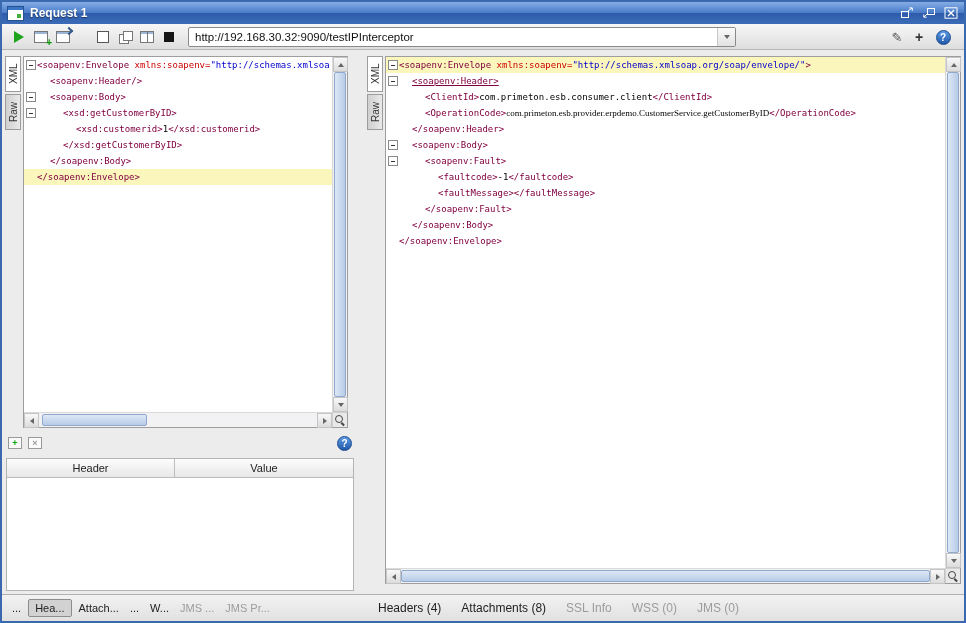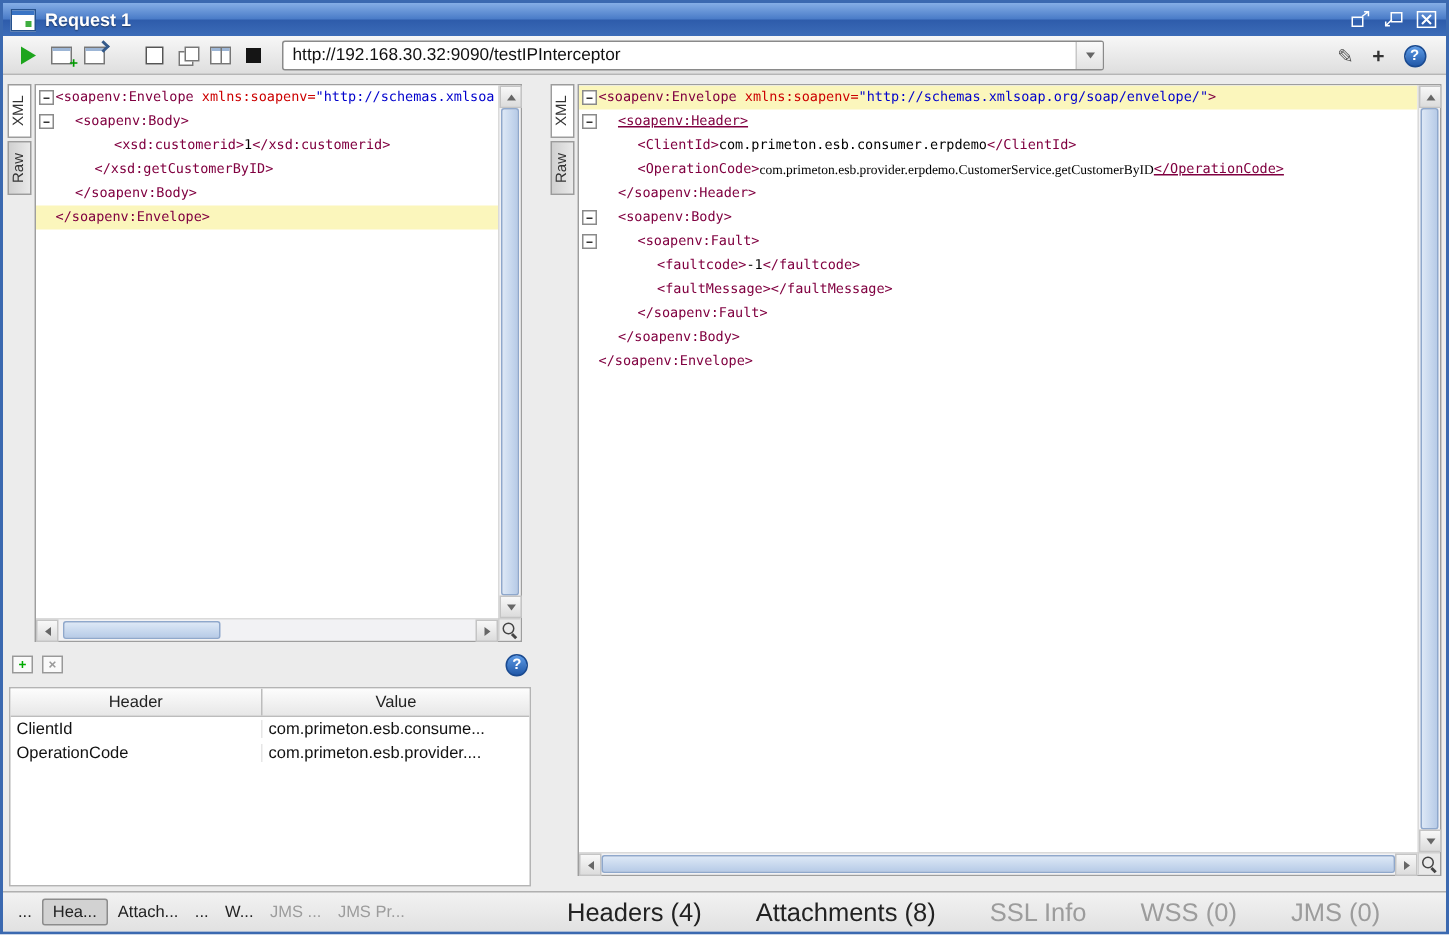--- a/index.html
+++ b/index.html
@@ -93,21 +93,21 @@
   .ht-th:first-child{width:168px;border-right:1px solid #bcbcbc;}
   .ht-th:last-child{flex:1;}
   .ht-row{display:flex;height:16px;align-items:center;}
   .ht-td{box-sizing:border-box;white-space:nowrap;overflow:hidden;color:#111;}
   .ht-td:first-child{width:168px;padding-left:4px;border-right:1px solid #e6e6e6;}
   .ht-td:last-child{flex:1;padding-left:4px;}
 
   
   .bottombar{position:absolute;left:0;right:0;bottom:0;height:27px;background:linear-gradient(#f2f2f2,#e1e1e1);border-top:1px solid #b0b0b0;box-sizing:border-box;font-size:11px;}
   .bb-left{position:absolute;left:6px;top:0;height:100%;display:flex;align-items:center;gap:3px;}
-  .bb-right{position:absolute;left:372px;top:0;height:100%;display:flex;align-items:flex-end;gap:28px;font-size:17px;}
+  .bb-right{position:absolute;left:372px;top:0;height:100%;display:flex;align-items:center;gap:12px;font-size:12px;}
   .btab{padding:2px 4px;color:#222;white-space:nowrap;}
   .btab.selected{background:#d2d2d2;border:1px solid #8c8c8c;border-radius:2px;padding:2px 6px;}
   .btab.disabled{color:#9c9c9c;}
 </style>
 </head>
 <body>
 
 <div class="window">
 
   <div class="titlebar">
@@ -182,21 +182,23 @@
   <div class="main">
 
     <div class="left-panel">
       <div class="vtabs">
         <div class="vtab sel">XML</div>
         <div class="vtab">Raw</div>
       </div>
       <div class="editor">
         <div class="editor-content" id="req-editor">
             <div class="code-line"><span class="gutter"><span class="fold"></span></span><span style="color: rgb(128, 0, 64);">&lt;soapenv:Envelope </span><span style="color: rgb(204, 0, 0);">xmlns:soapenv=</span><span style="color: rgb(0, 0, 204);">"http://schemas.xmlsoa</span></div>
+            <div class="code-line"><span class="gutter"></span><span class="ind" style="width: 13px;"></span><span style="color: rgb(128, 0, 64);">&lt;soapenv:Header/&gt;</span></div>
             <div class="code-line"><span class="gutter"><span class="fold"></span></span><span class="ind" style="width: 13px;"></span><span style="color: rgb(128, 0, 64);">&lt;soapenv:Body&gt;</span></div>
+            <div class="code-line"><span class="gutter"><span class="fold"></span></span><span class="ind" style="width: 26px;"></span><span style="color: rgb(128, 0, 64);">&lt;xsd:getCustomerByID&gt;</span></div>
             <div class="code-line"><span class="gutter"></span><span class="ind" style="width: 39px;"></span><span style="color: rgb(128, 0, 64);">&lt;xsd:customerid&gt;</span><span style="color: rgb(0, 0, 0);">1</span><span style="color: rgb(128, 0, 64);">&lt;/xsd:customerid&gt;</span></div>
             <div class="code-line"><span class="gutter"></span><span class="ind" style="width: 26px;"></span><span style="color: rgb(128, 0, 64);">&lt;/xsd:getCustomerByID&gt;</span></div>
             <div class="code-line"><span class="gutter"></span><span class="ind" style="width: 13px;"></span><span style="color: rgb(128, 0, 64);">&lt;/soapenv:Body&gt;</span></div>
             <div class="code-line hl"><span class="gutter"></span><span style="color: rgb(128, 0, 64);">&lt;/soapenv:Envelope&gt;</span></div>
           </div>
         <div class="vscroll">
           <span class="sb-btn sb-up">
               <span class="t-up"></span>
             </span>
           <span class="vthumb" style="top:15px;bottom:15px"></span>
@@ -222,46 +224,36 @@
         <span class="mt-icon mt-add">+</span>
         <span class="mt-icon mt-del">×</span>
         <span class="help-circle mt-help">?</span>
       </div>
 
       <div class="htable">
         <div class="ht-head" id="ht-head">
             <div class="ht-th">Header</div>
             <div class="ht-th">Value</div>
           </div>
-        <div id="ht-body">
-            <div class="ht-row">
-              <div class="ht-td">ClientId</div>
-              <div class="ht-td">com.primeton.esb.consume...</div>
-            </div>
-            <div class="ht-row">
-              <div class="ht-td">OperationCode</div>
-              <div class="ht-td">com.primeton.esb.provider....</div>
-            </div>
-          </div>
       </div>
     </div>
 
     <div class="splitter"></div>
 
     <div class="right-panel">
       <div class="vtabs">
         <div class="vtab sel">XML</div>
         <div class="vtab">Raw</div>
       </div>
       <div class="editor">
         <div class="editor-content" id="resp-editor">
             <div class="code-line hl"><span class="gutter"><span class="fold"></span></span><span style="color: rgb(128, 0, 64);">&lt;soapenv:Envelope </span><span style="color: rgb(204, 0, 0);">xmlns:soapenv=</span><span style="color: rgb(0, 0, 204);">"http://schemas.xmlsoap.org/soap/envelope/"</span><span style="color: rgb(128, 0, 64);">&gt;</span></div>
             <div class="code-line"><span class="gutter"><span class="fold"></span></span><span class="ind" style="width: 13px;"></span><span style="color: rgb(128, 0, 64); text-decoration: underline;">&lt;soapenv:Header&gt;</span></div>
-            <div class="code-line"><span class="gutter"></span><span class="ind" style="width: 26px;"></span><span style="color: rgb(128, 0, 64);">&lt;ClientId&gt;</span><span style="color: rgb(0, 0, 0);">com.primeton.esb.consumer.erpdemo</span><span style="color: rgb(128, 0, 64);">&lt;/ClientId&gt;</span></div>
-            <div class="code-line"><span class="gutter"></span><span class="ind" style="width: 26px;"></span><span style="color: rgb(128, 0, 64);">&lt;OperationCode&gt;</span><span style="color: rgb(0, 0, 0); font-family: Liberation Serif, serif;">com.primeton.esb.provider.erpdemo.CustomerService.getCustomerByID</span><span style="color: rgb(128, 0, 64); text-decoration: underline;">&lt;/OperationCode&gt;</span></div>
+            <div class="code-line"><span class="gutter"></span><span class="ind" style="width: 26px;"></span><span style="color: rgb(128, 0, 64);">&lt;ClientId&gt;</span><span style="color: rgb(0, 0, 0);">com.primeton.esb.consumer.client</span><span style="color: rgb(128, 0, 64);">&lt;/ClientId&gt;</span></div>
+            <div class="code-line"><span class="gutter"></span><span class="ind" style="width: 26px;"></span><span style="color: rgb(128, 0, 64);">&lt;OperationCode&gt;</span><span style="color: rgb(0, 0, 0); font-family: Liberation Serif, serif;">com.primeton.esb.provider.erpdemo.CustomerService.getCustomerByID</span><span style="color: rgb(128, 0, 64);">&lt;/OperationCode&gt;</span></div>
             <div class="code-line"><span class="gutter"></span><span class="ind" style="width: 13px;"></span><span style="color: rgb(128, 0, 64);">&lt;/soapenv:Header&gt;</span></div>
             <div class="code-line"><span class="gutter"><span class="fold"></span></span><span class="ind" style="width: 13px;"></span><span style="color: rgb(128, 0, 64);">&lt;soapenv:Body&gt;</span></div>
             <div class="code-line"><span class="gutter"><span class="fold"></span></span><span class="ind" style="width: 26px;"></span><span style="color: rgb(128, 0, 64);">&lt;soapenv:Fault&gt;</span></div>
             <div class="code-line"><span class="gutter"></span><span class="ind" style="width: 39px;"></span><span style="color: rgb(128, 0, 64);">&lt;faultcode&gt;</span><span style="color: rgb(0, 0, 0);">-1</span><span style="color: rgb(128, 0, 64);">&lt;/faultcode&gt;</span></div>
             <div class="code-line"><span class="gutter"></span><span class="ind" style="width: 39px;"></span><span style="color: rgb(128, 0, 64);">&lt;faultMessage&gt;</span><span style="color: rgb(128, 0, 64);">&lt;/faultMessage&gt;</span></div>
             <div class="code-line"><span class="gutter"></span><span class="ind" style="width: 26px;"></span><span style="color: rgb(128, 0, 64);">&lt;/soapenv:Fault&gt;</span></div>
             <div class="code-line"><span class="gutter"></span><span class="ind" style="width: 13px;"></span><span style="color: rgb(128, 0, 64);">&lt;/soapenv:Body&gt;</span></div>
             <div class="code-line"><span class="gutter"></span><span style="color: rgb(128, 0, 64);">&lt;/soapenv:Envelope&gt;</span></div>
           </div>
         <div class="vscroll">

